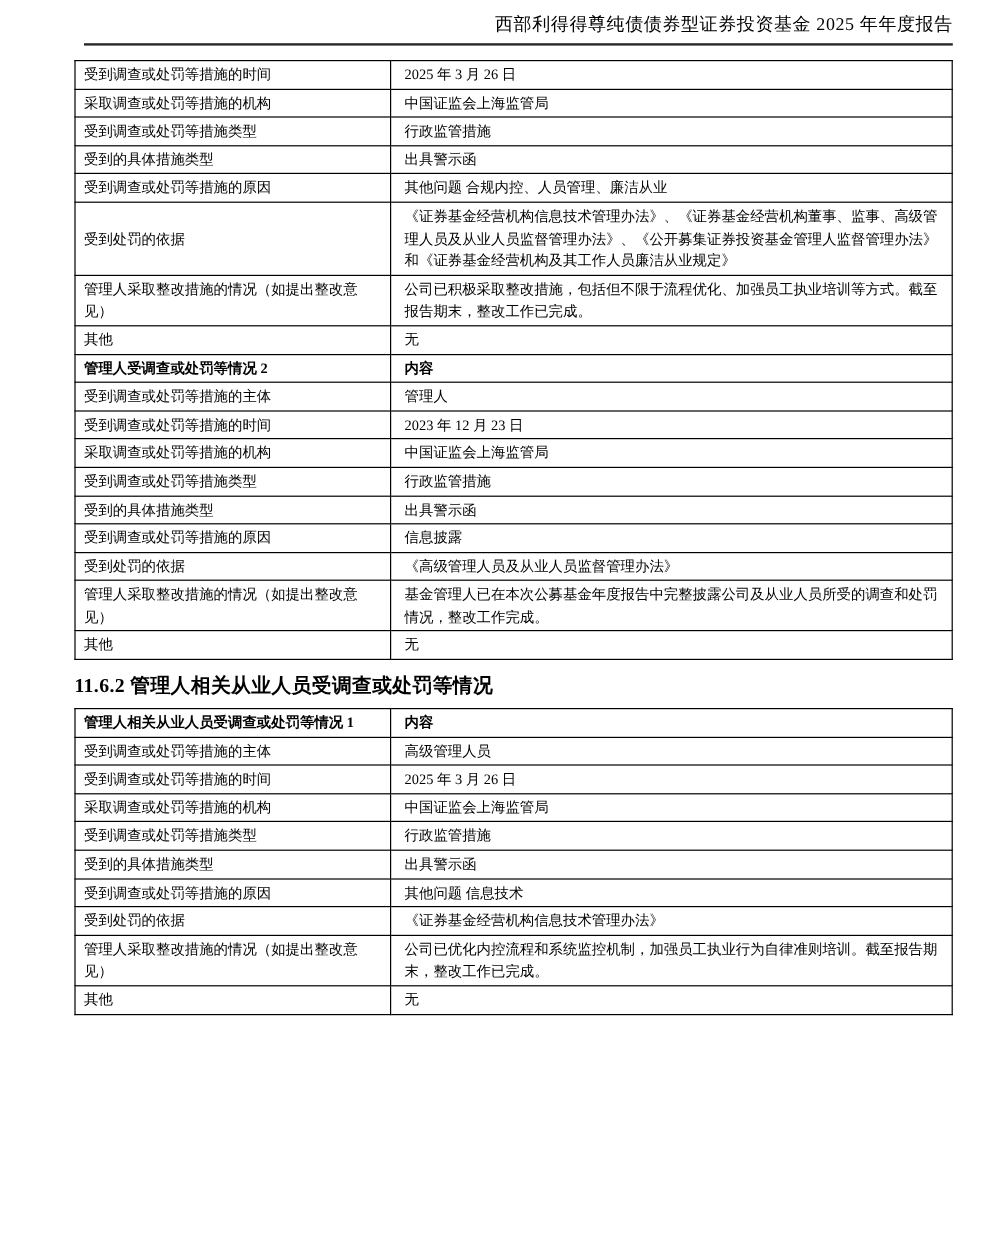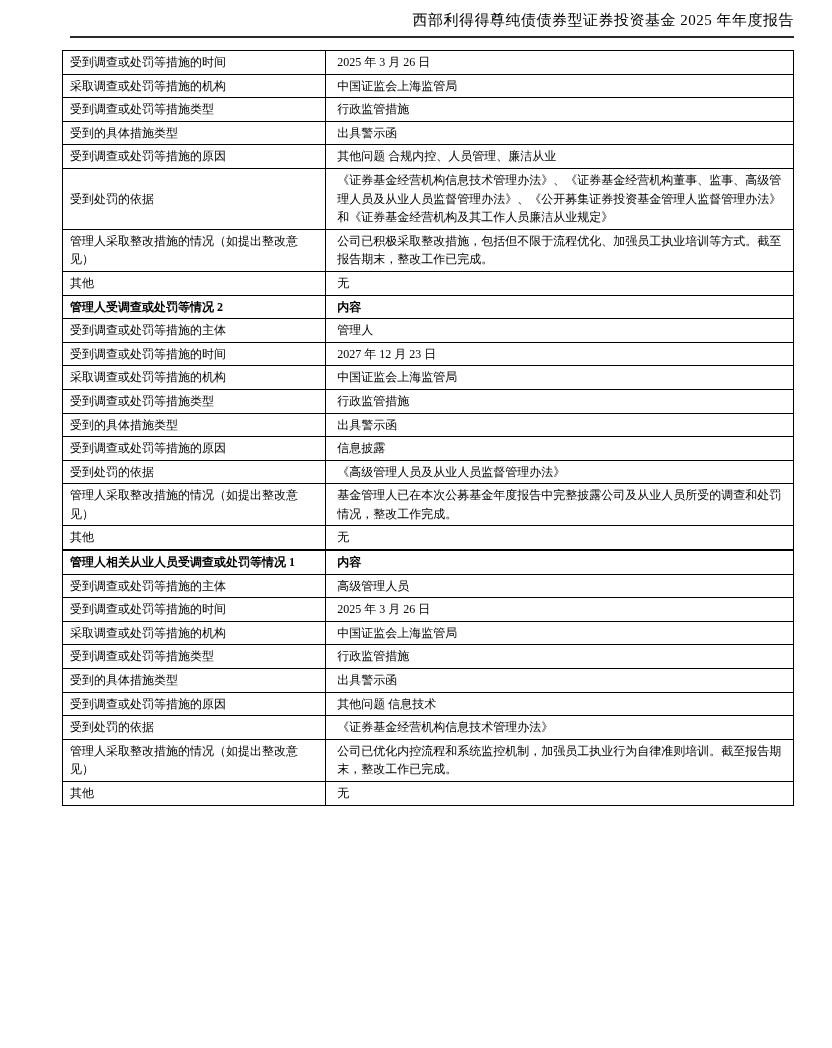--- a/index.html
+++ b/index.html
@@ -120,21 +120,21 @@
     </tbody>
     <tbody>
 
         <tr>
           <td class="c1">受到调查或处罚等措施的主体</td>
           <td class="c2">管理人</td>
         </tr>
 
         <tr>
           <td class="c1">受到调查或处罚等措施的时间</td>
-          <td class="c2">2027 年 12 月 23 日</td>
+          <td class="c2">2023 年 12 月 23 日</td>
         </tr>
 
         <tr>
           <td class="c1">采取调查或处罚等措施的机构</td>
           <td class="c2">中国证监会上海监管局</td>
         </tr>
 
         <tr>
           <td class="c1">受到调查或处罚等措施类型</td>
           <td class="c2">行政监管措施</td>
@@ -160,20 +160,21 @@
           <td class="c2">基金管理人已在本次公募基金年度报告中完整披露公司及从业人员所受的调查和处罚情况，整改工作完成。</td>
         </tr>
 
         <tr>
           <td class="c1">其他</td>
           <td class="c2">无</td>
         </tr>
       </tbody>
   </table>
 
+  <div class="section-heading">11.6.2 管理人相关从业人员受调查或处罚等情况</div>
 
   <table class="report">
     <colgroup>
       <col style="width:36%">
       <col style="width:64%">
     </colgroup>
     <tbody>
       <tr class="subhdr">
         <td class="c1">管理人相关从业人员受调查或处罚等情况 1</td>
         <td class="c2">内容</td>

